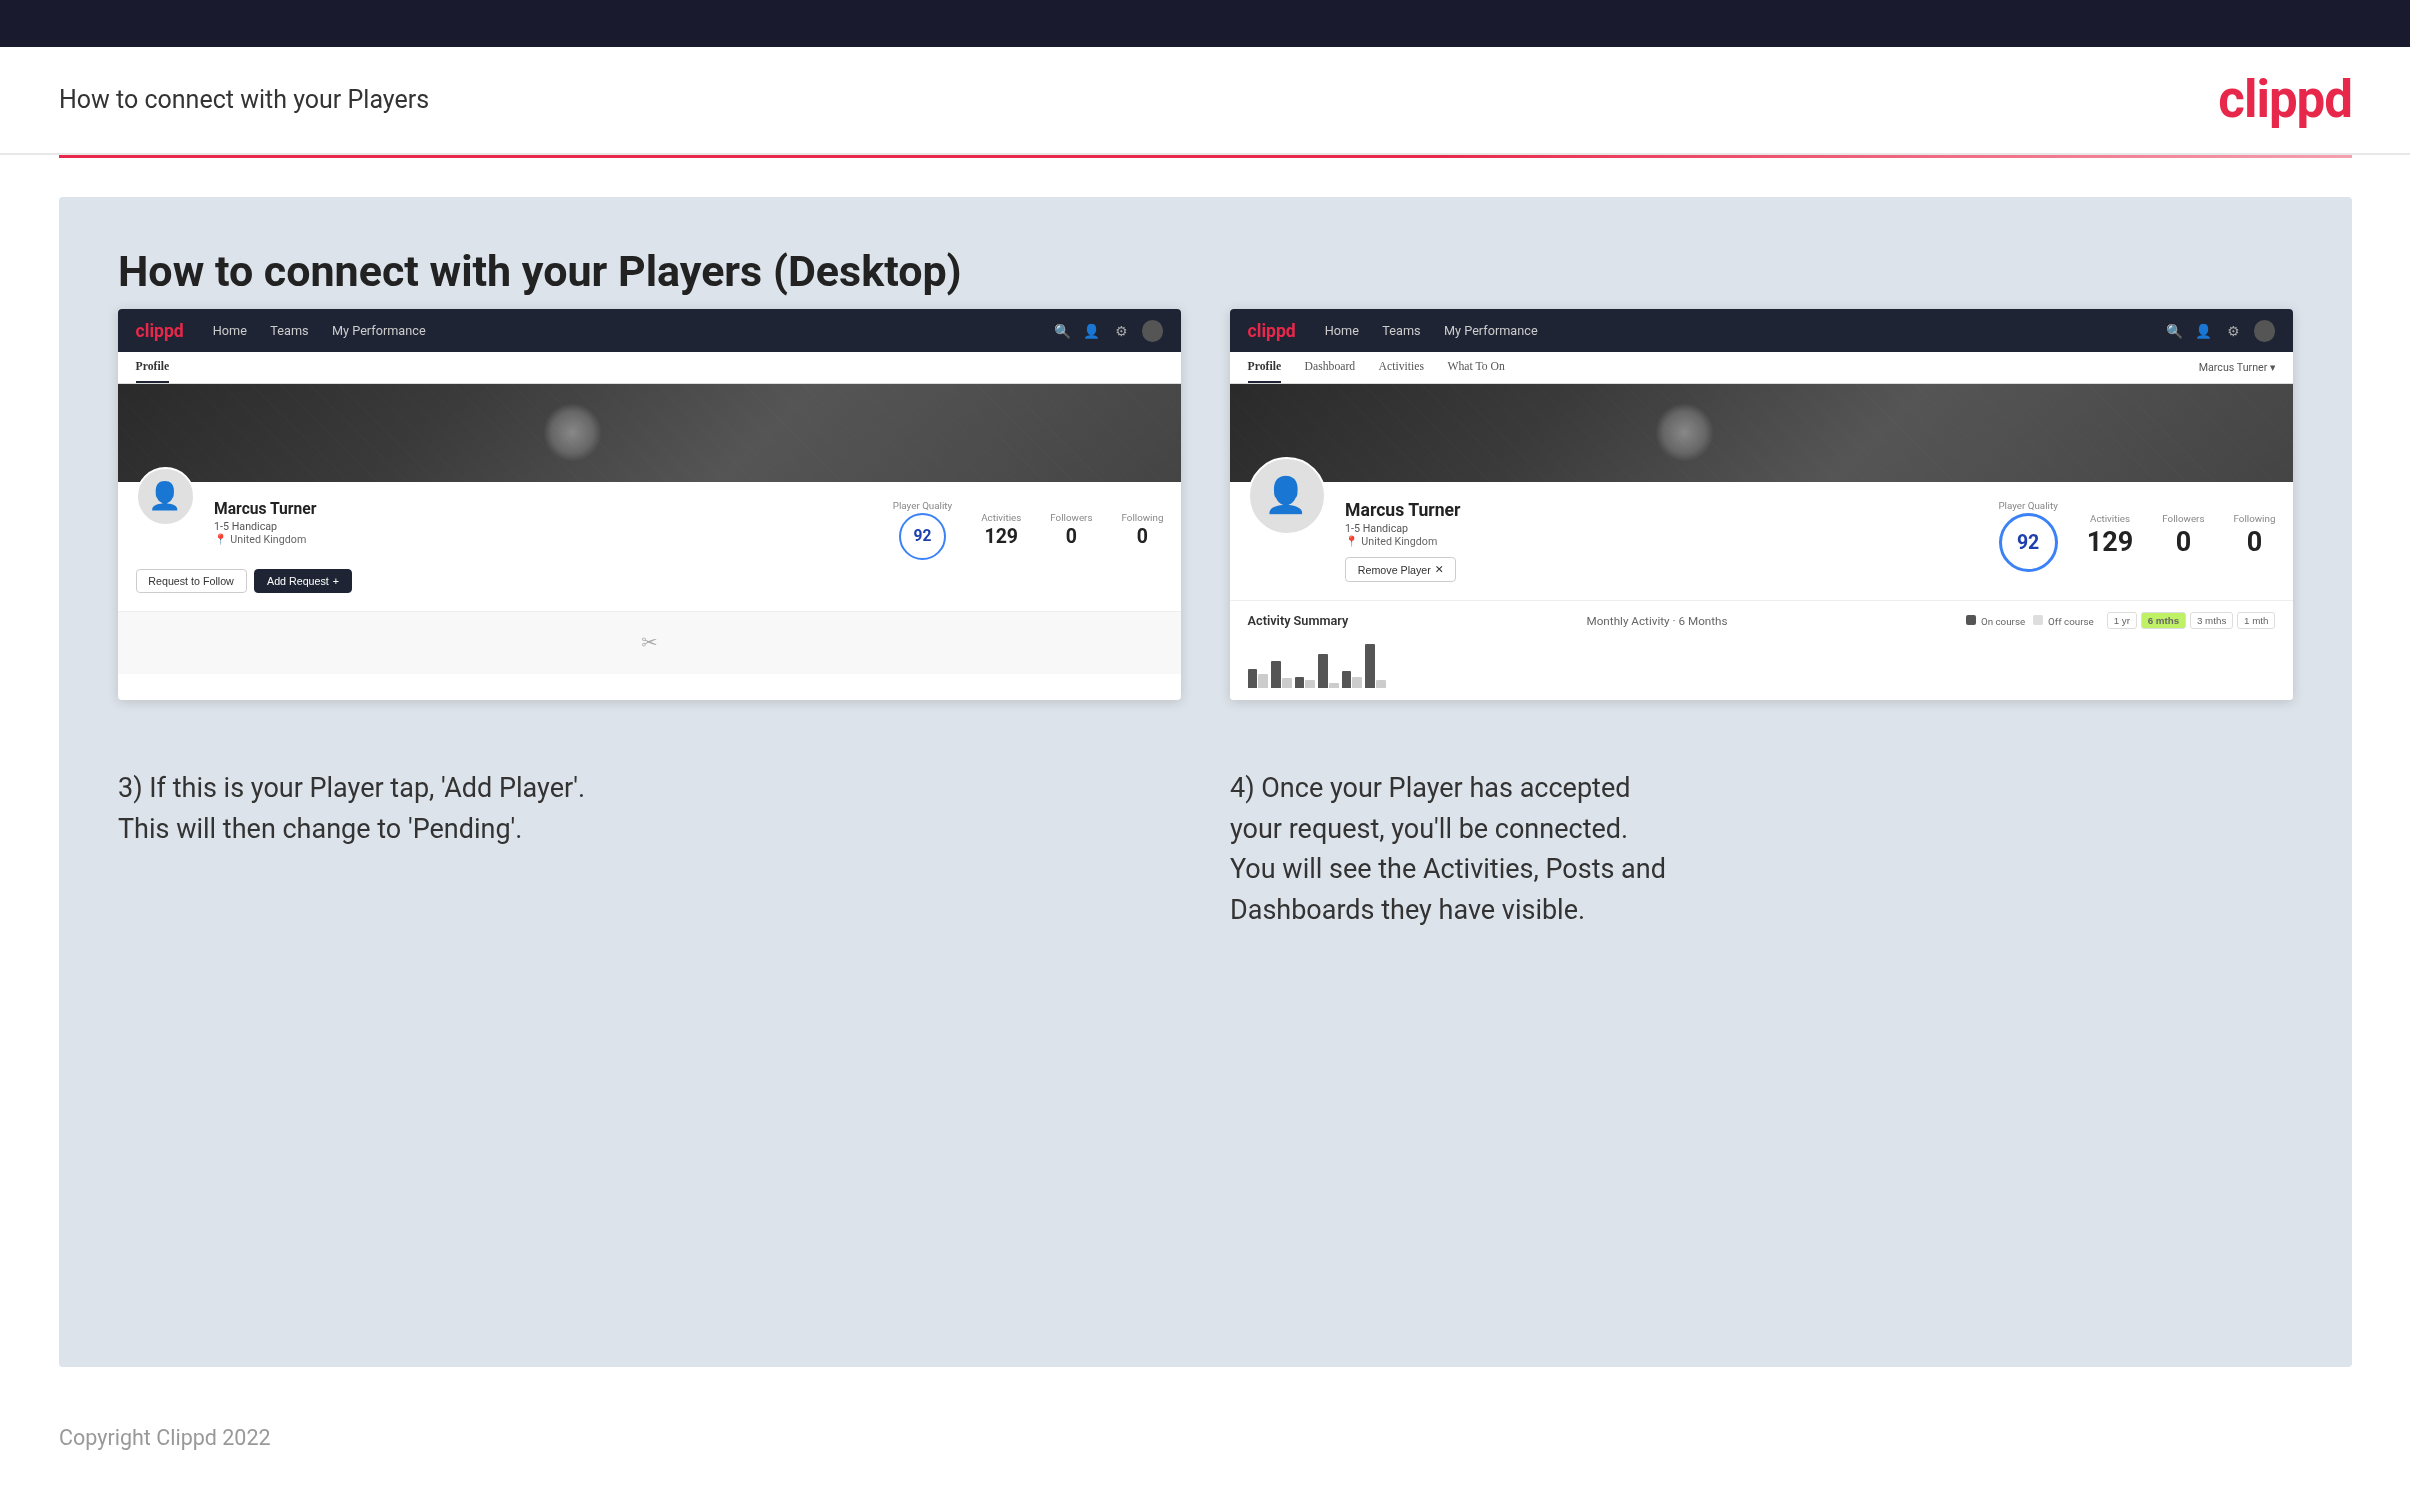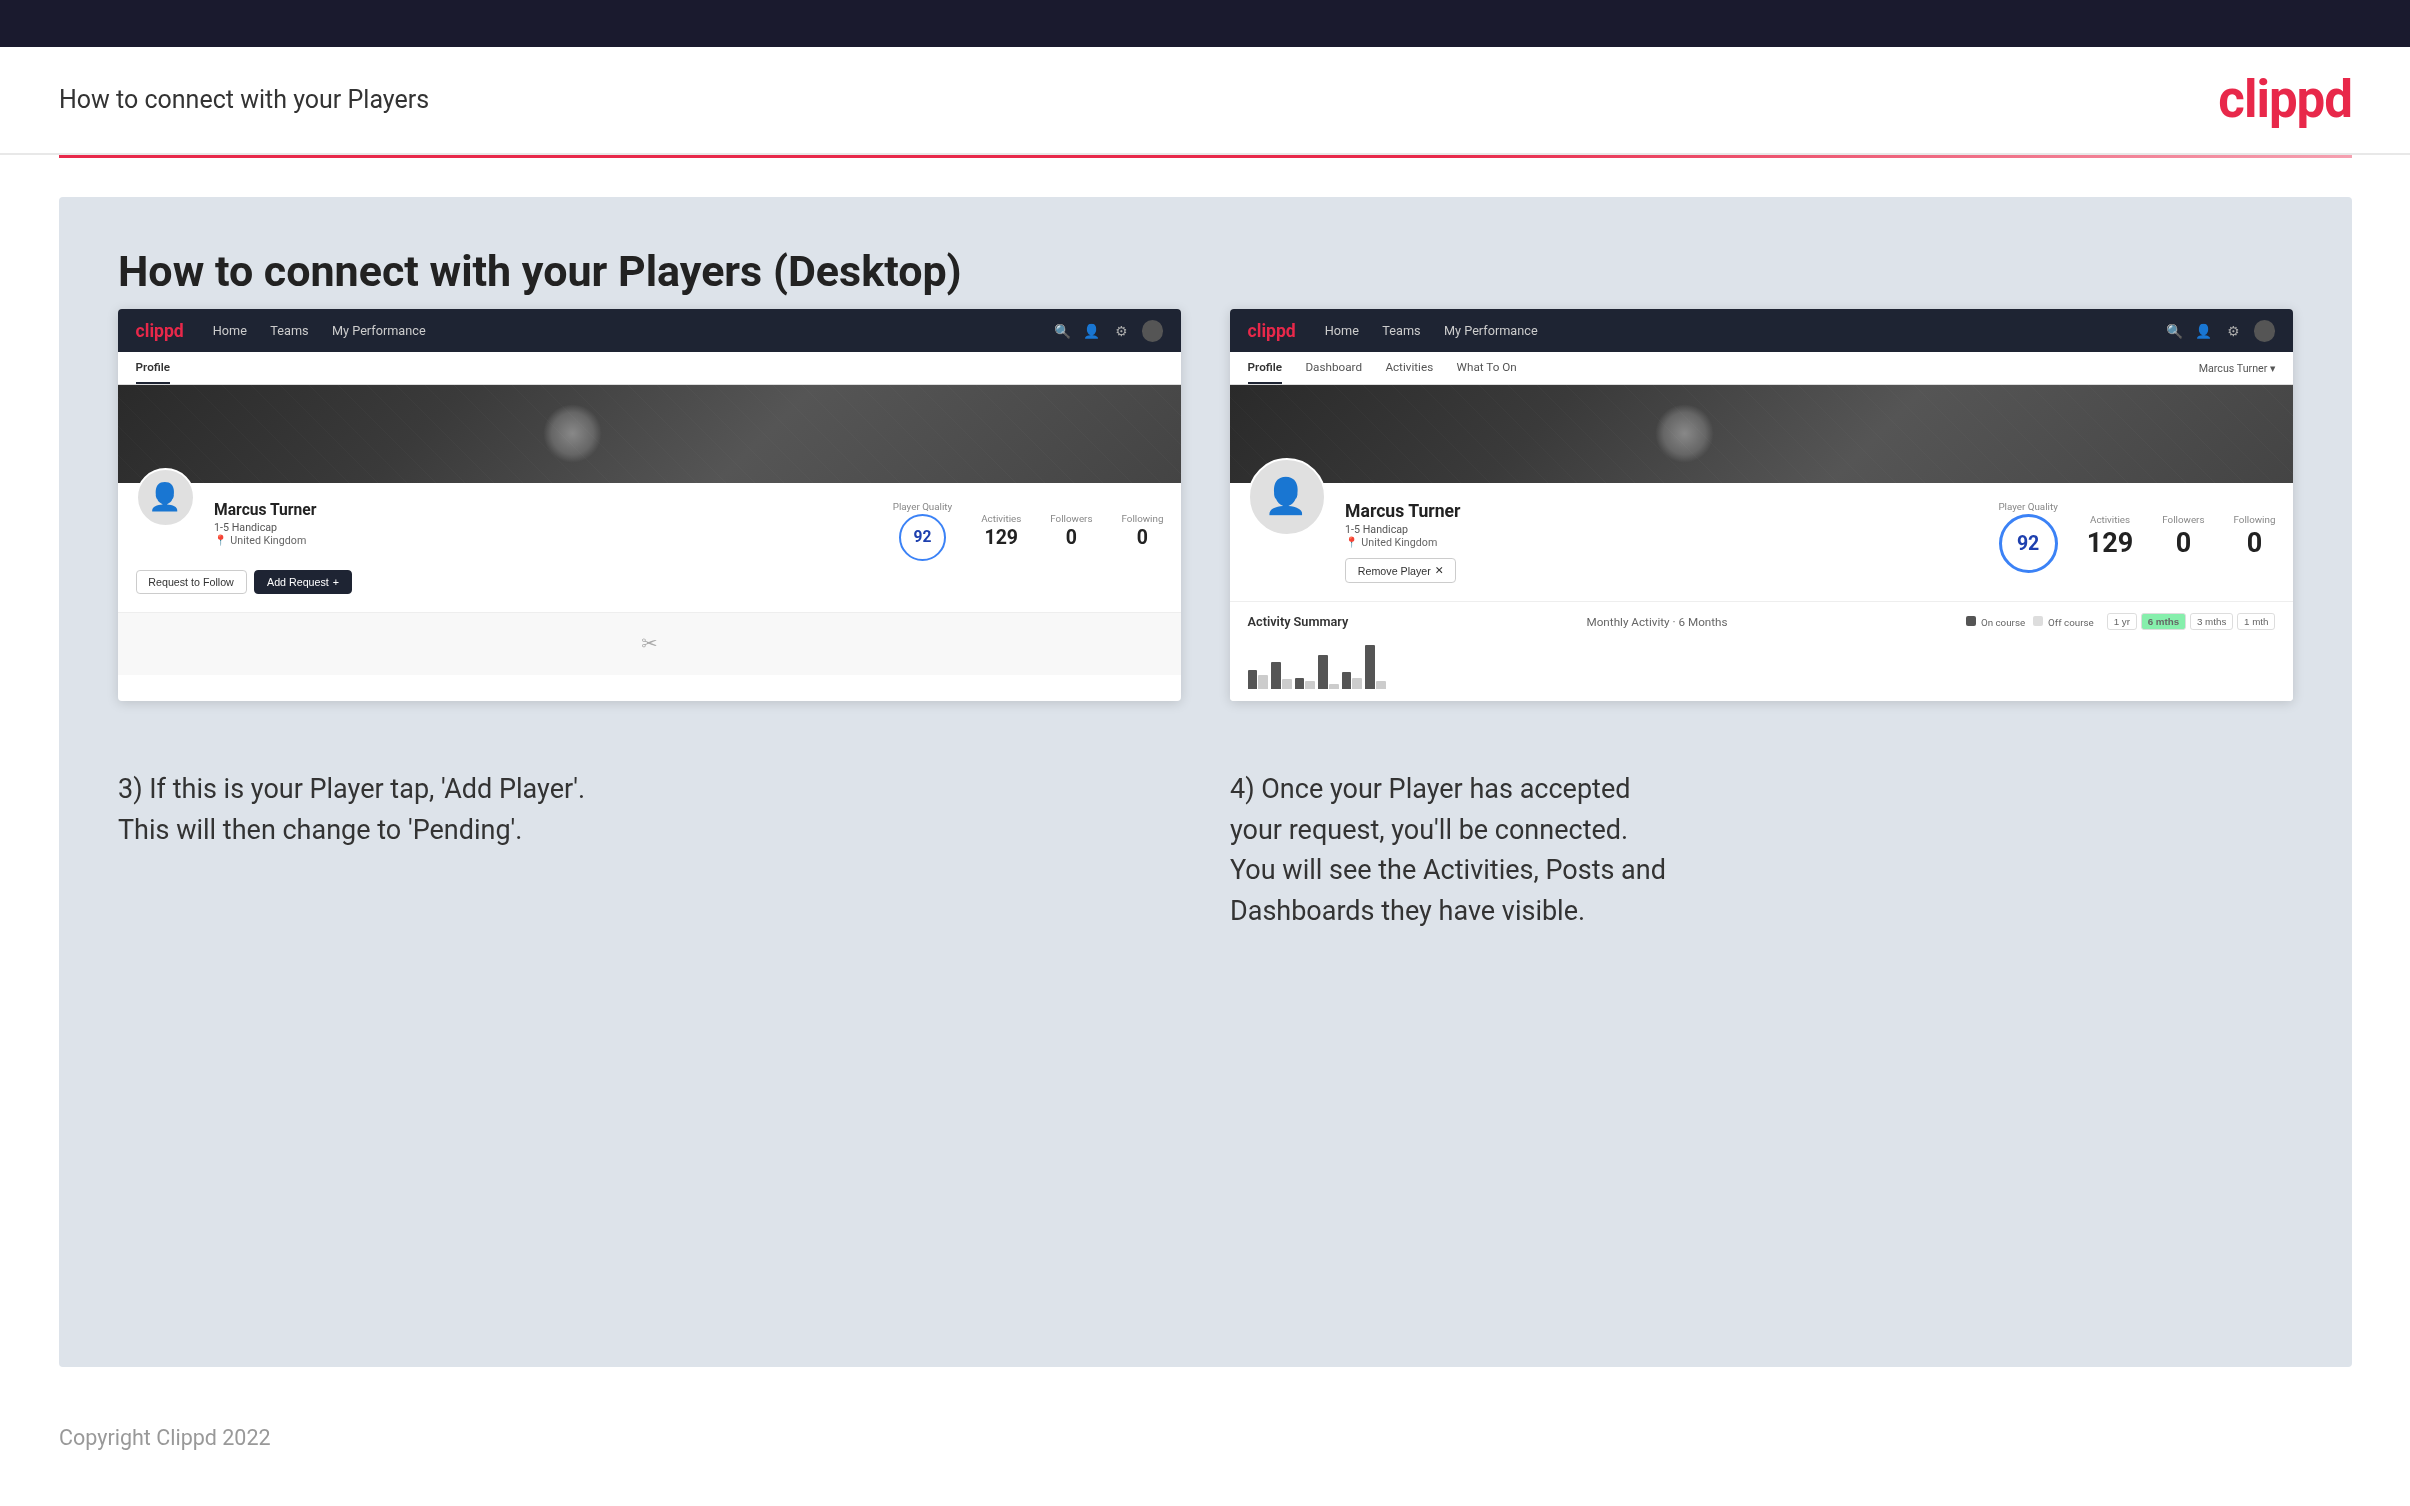--- a/index.html
+++ b/index.html
@@ -134,20 +134,21 @@
       padding: 0 17.6px;
       display: flex;
       gap: 23.4px;
       background: #fff;
     }
     .app-tab {
       font-size: 11.7px;
       color: #555;
       padding: 7.8px 0;
       border-bottom: 2px solid transparent;
+      font-family: Liberation Serif, serif;
     }
     .app-tab.active {
       color: #333;
       border-bottom: 2px solid #1e2433;
       font-weight: 600;
     }
 
     
     .hero-image {
       width: 100%;
@@ -368,21 +369,21 @@
     .period-btn {
       font-size: 9.8px;
       padding: 2px 5.9px;
       border: 1px solid #ddd;
       border-radius: 2.9px;
       background: #fff;
       color: #666;
       cursor: pointer;
     }
     .period-btn.active {
-      background: #86efac;
+      background: #bef264;
       font-weight: 600;
     }
 
     
     .bar-chart {
       height: 49px;
       display: flex;
       align-items: flex-end;
       gap: 2.9px;
       padding-top: 5.9px;

